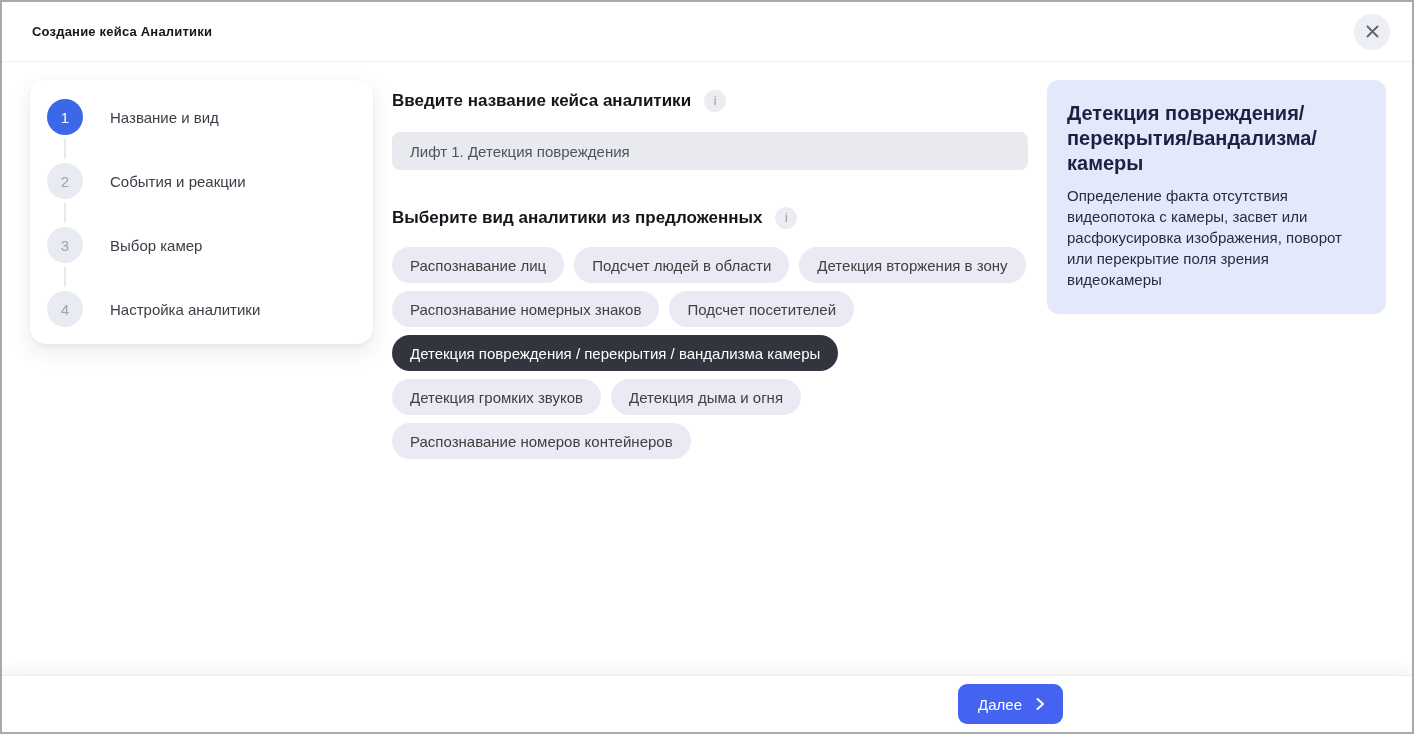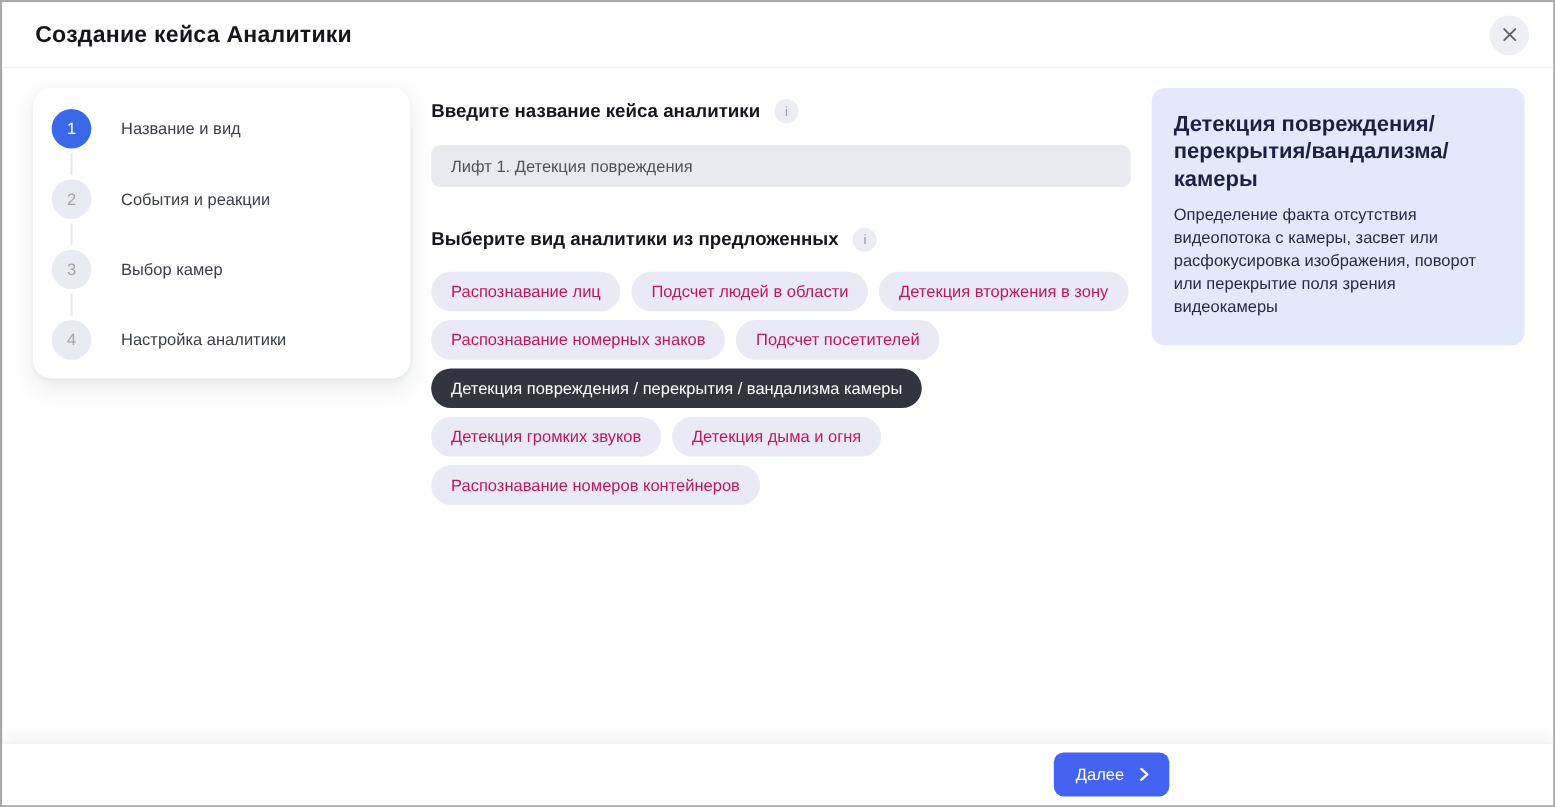--- a/index.html
+++ b/index.html
@@ -10,21 +10,21 @@
     position:relative; width:1414px; height:734px; background:#fff;
     border:2px solid #a9a9a9; overflow:hidden;
   }
 
   
   .modal-header {
     position:absolute; top:0; left:0; right:0; height:60px; background:#fff;
     border-bottom:1px solid #efeff2; display:flex; align-items:center;
     padding:0 22px 0 30px; z-index:5;
   }
-  .modal-title { font-size:21px; font-weight:700; color:#14161b; letter-spacing:.2px; }
+  .modal-title { font-size:13px; font-weight:700; color:#14161b; letter-spacing:.2px; }
   .close-btn {
     margin-left:auto; width:36px; height:36px; border-radius:50%;
     background:#edeff4; border:none; display:flex; align-items:center;
     justify-content:center; cursor:pointer;
   }
 
   
   .stepper-card {
     position:absolute; left:28px; top:78px; width:343px;
     background:#fff; border-radius:16px;
@@ -53,21 +53,21 @@
   .case-name-input {
     margin-top:20px; width:636px; height:38px; background:#e9eaef;
     border:none; border-radius:8px; padding:12px 18px; font-size:15px;
     color:#4f535c; outline:none; font-family:"Liberation Sans", sans-serif;
   }
   .head-2 { margin-top:37px; }
   .chips { margin-top:18px; display:flex; flex-direction:column; gap:8px; }
   .chip-row { display:flex; gap:10px; }
   .chip {
     height:36px; padding:0 18px; display:flex; align-items:center;
-    background:#e9eaf3; border-radius:18px; font-size:15px; color:#be185d;
+    background:#e9eaf3; border-radius:18px; font-size:15px; color:#404040;
     cursor:pointer; white-space:nowrap; border:none;
     font-family:"Liberation Sans", sans-serif;
   }
   .chip.selected { background:#32353e; color:#fff; }
 
   
   .info-panel {
     position:absolute; left:1045px; top:78px; width:339px;
     background:#e3e9fb; border-radius:12px; padding:21px 20px 24px;
   }

